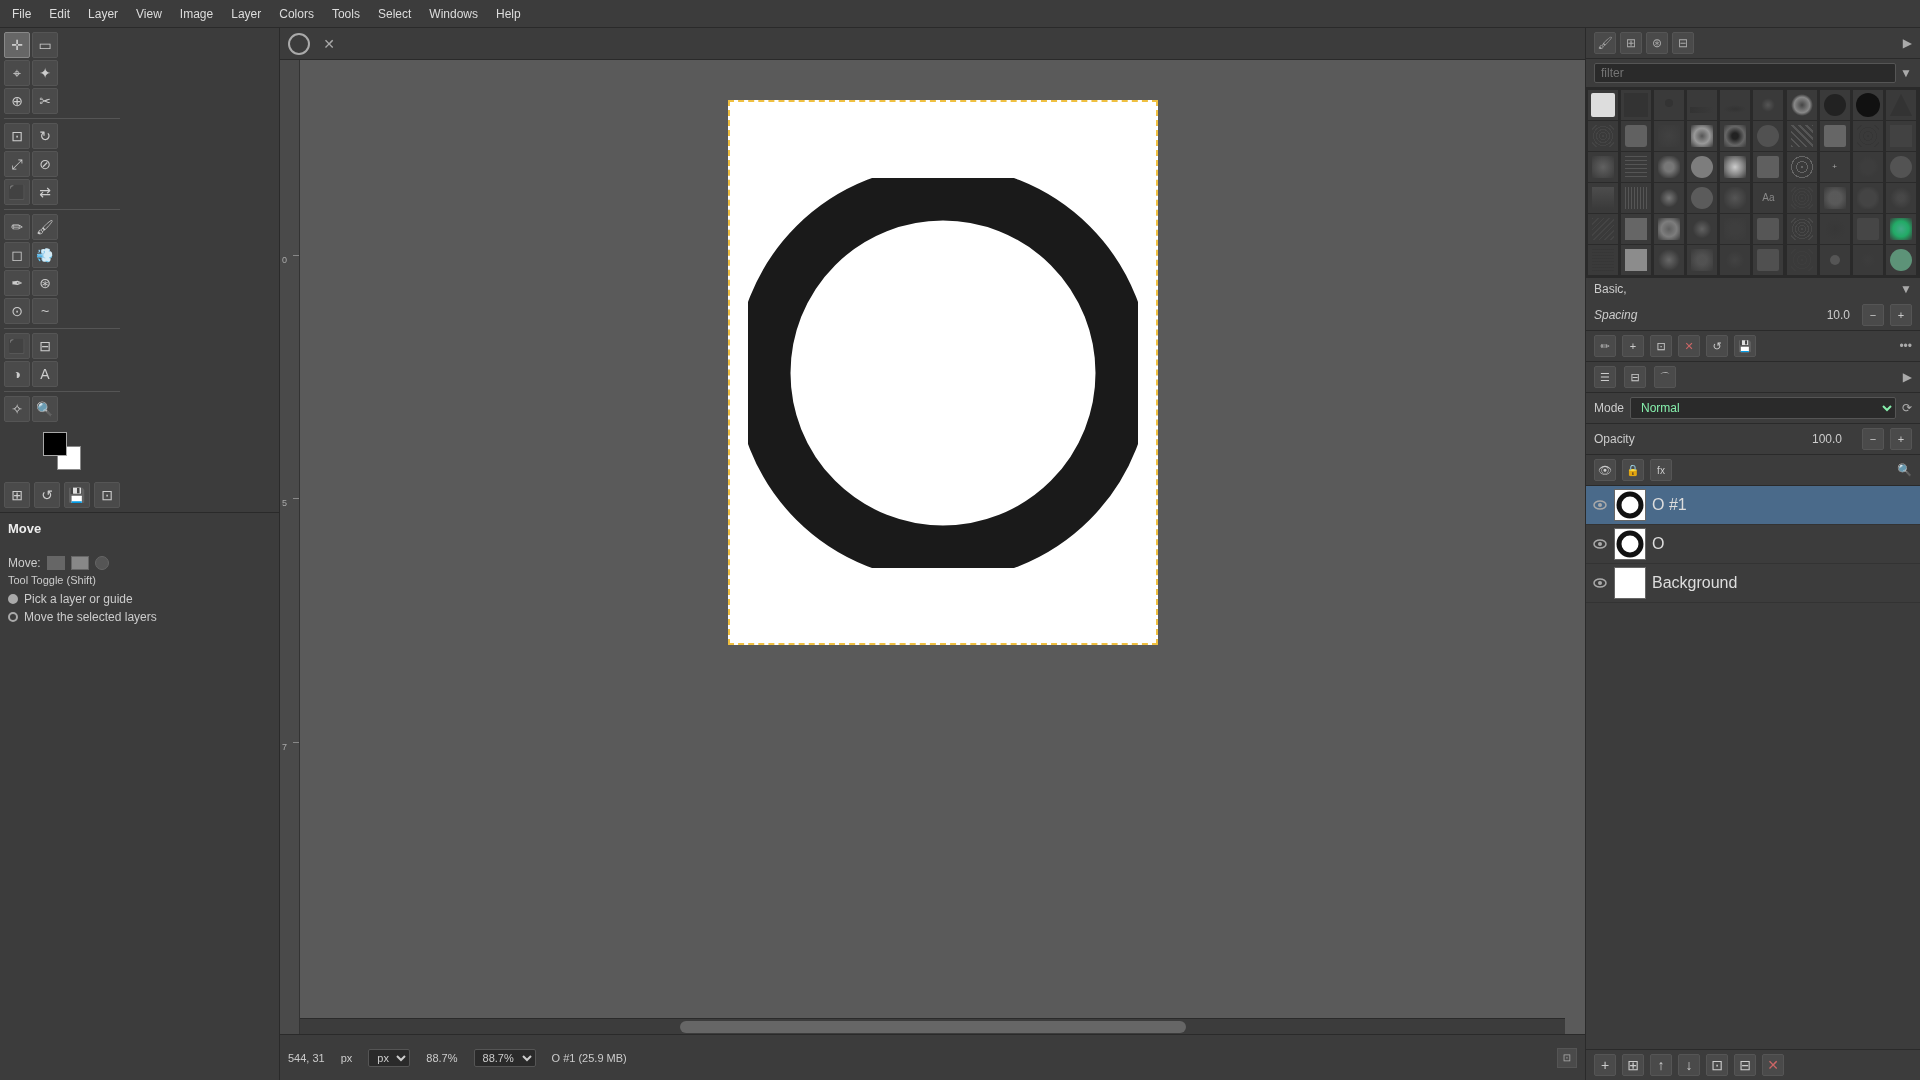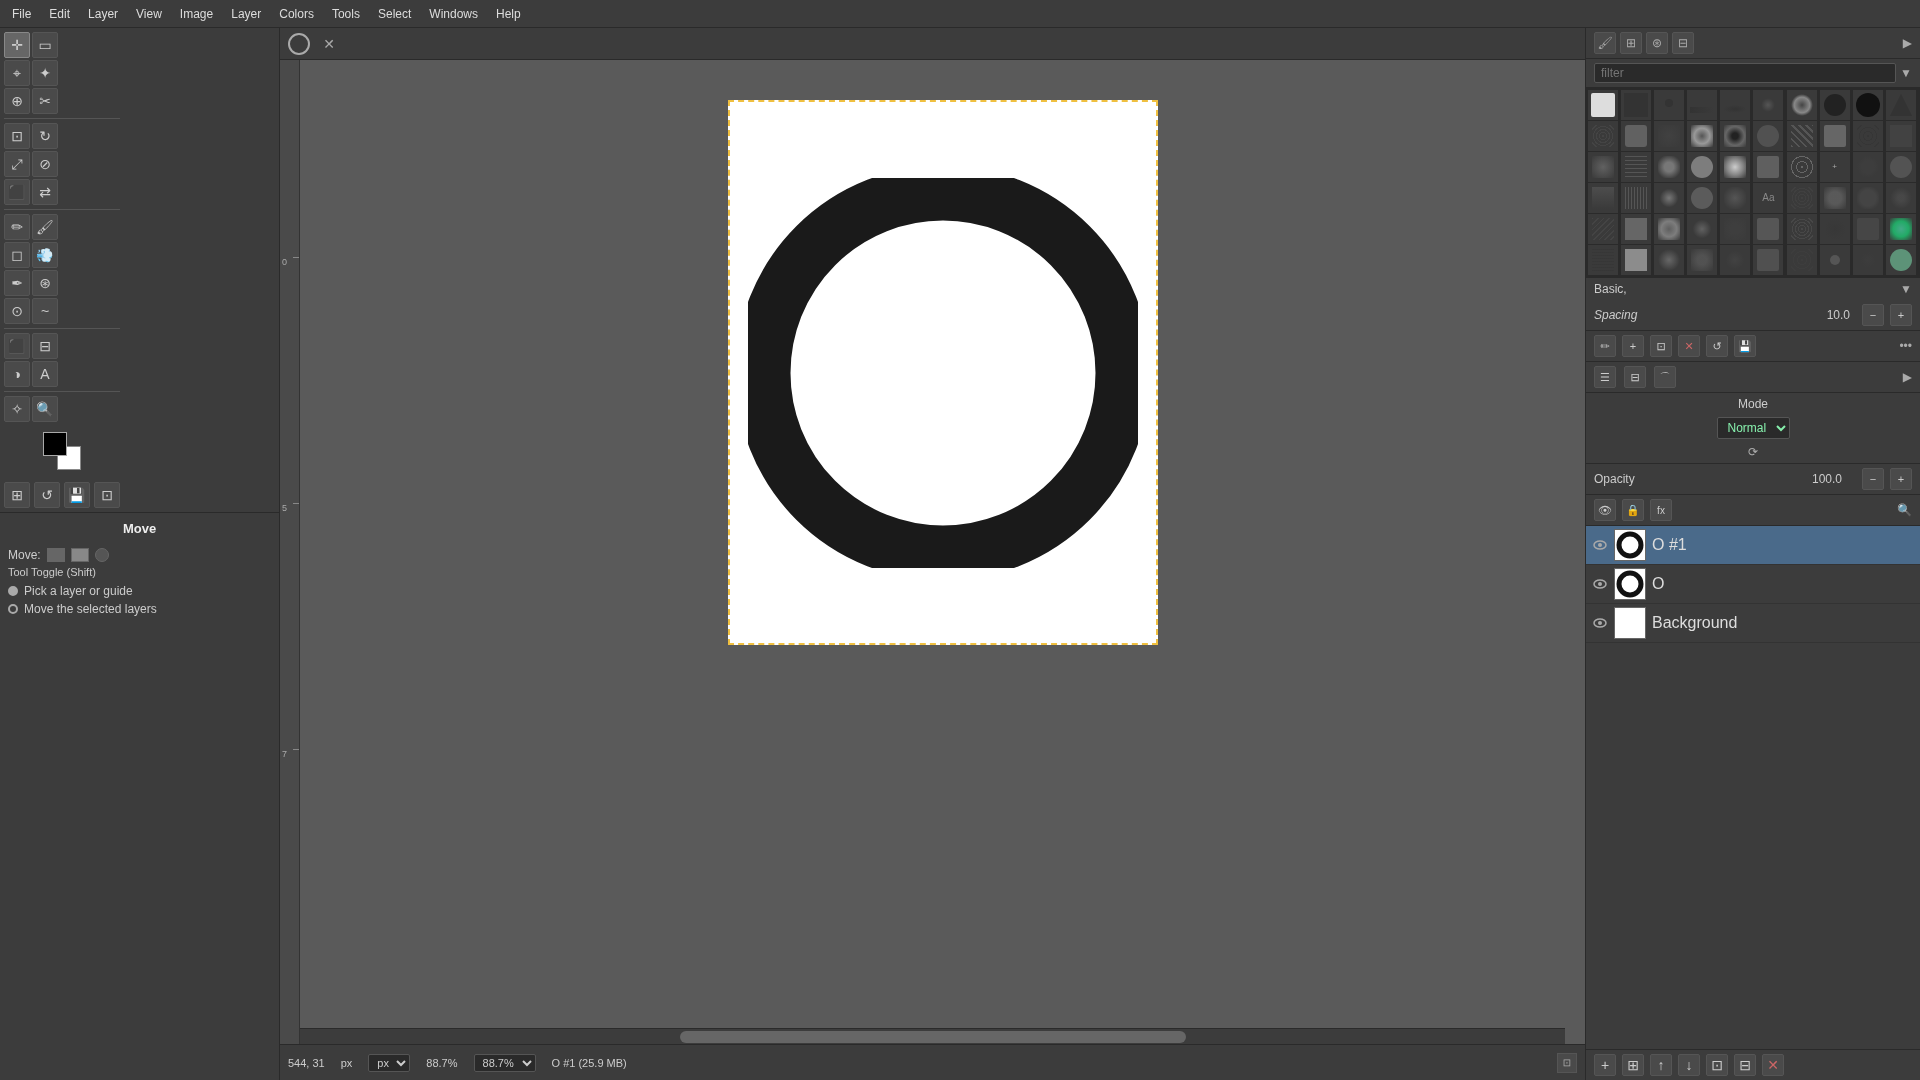--- a/index.html
+++ b/index.html
@@ -33,31 +33,31 @@
     #tools-row { display: flex; background: #3c3c3c; border-bottom: 1px solid #2a2a2a; }
 
     
     #canvas-area { flex: 1; display: flex; flex-direction: column; background: #5a5a5a; overflow: hidden; }
     #canvas-toolbar { height: 32px; background: #3c3c3c; border-bottom: 1px solid #2a2a2a; display: flex; align-items: center; padding: 0 8px; gap: 8px; }
     #canvas-with-ruler { flex: 1; display: flex; overflow: hidden; }
     #ruler-v { width: 20px; background: #4a4a4a; border-right: 1px solid #333; }
     #canvas-scroll { flex: 1; overflow: auto; background: #5a5a5a; position: relative; }
     #canvas-content { padding: 20px; min-width: 900px; min-height: 800px; display: flex; justify-content: center; align-items: flex-start; padding-top: 40px; }
     #canvas-frame { width: 430px; height: 545px; background: white; position: relative; border: 2px dashed #f0c040; }
-    #statusbar { height: 36px; background: #3c3c3c; border-top: 1px solid #2a2a2a; display: flex; align-items: center; padding: 0 8px; gap: 16px; font-size: 11px; color: #ccc; }
+    #statusbar { height: 46px; background: #3c3c3c; border-top: 1px solid #2a2a2a; display: flex; align-items: center; padding: 0 8px; gap: 16px; font-size: 11px; color: #ccc; }
 
     
     #right-panel { width: 335px; background: #3c3c3c; border-left: 1px solid #2a2a2a; display: flex; flex-direction: column; flex-shrink: 0; }
     #brushes-header { display: flex; align-items: center; padding: 4px 8px; background: #3c3c3c; border-bottom: 1px solid #2a2a2a; gap: 4px; }
     #filter-input { flex: 1; background: #2a2a2a; border: 1px solid #555; color: #ccc; padding: 2px 6px; font-size: 12px; border-radius: 2px; }
     .header-arrow { color: #aaa; }
     #brush-grid { display: grid; grid-template-columns: repeat(10, 1fr); gap: 1px; padding: 2px; background: #2a2a2a; }
     .brush-cell { width: 30px; height: 30px; background: #3a3a3a; display: flex; align-items: center; justify-content: center; cursor: pointer; border: 1px solid transparent; }
     #layers-toolbar { display: flex; align-items: center; padding: 4px 8px; gap: 8px; border-bottom: 1px solid #2a2a2a; }
-    #mode-row { display: flex; align-items: center; padding: 4px 8px; gap: 6px; border-bottom: 1px solid #2a2a2a; flex-direction: column; }
+    #mode-row { display: flex; align-items: center; padding: 4px 8px; gap: 6px; border-bottom: 1px solid #2a2a2a; }
     .mode-label { color: #ccc; }
     .mode-select { background: #2a2a2a; border: 1px solid #555; color: #86efac; padding: 2px 6px; font-size: 12px; border-radius: 2px; flex: 1; }
     #opacity-row { display: flex; align-items: center; padding: 4px 8px; gap: 6px; border-bottom: 1px solid #2a2a2a; }
     .layer-list { flex: 1; overflow-y: auto; }
     .layer-item { display: flex; align-items: center; padding: 3px 6px; gap: 6px; border-bottom: 1px solid #333; cursor: pointer; }
     .layer-item.active { background: #4a6a8a; }
     .layer-eye { width: 16px; height: 16px; display: flex; align-items: center; justify-content: center; color: #aaa; cursor: pointer; }
     .layer-thumb { width: 32px; height: 32px; background: white; border: 1px solid #666; display: flex; align-items: center; justify-content: center; flex-shrink: 0; }
     .layer-name { color: #ddd; font-size: 16px; }
     #layers-bottom { display: flex; align-items: center; padding: 4px 8px; gap: 6px; border-top: 1px solid #2a2a2a; }
@@ -160,21 +160,21 @@
         <div class="tool-row" style="justify-content:center; gap:4px; margin-top:2px;">
           <div class="tool-btn">⊞</div>
           <div class="tool-btn">↺</div>
           <div class="tool-btn">💾</div>
           <div class="tool-btn">⊡</div>
         </div>
       </div>
     </div>
 
     <div id="tool-options" style="padding:8px; flex:1;">
-      <div style="font-weight:bold; font-size:13px; color:#eee; margin-bottom:12px;text-align:center;">Move</div>
+      <div style="font-weight:bold; font-size:13px; color:#eee; margin-bottom:20px;">Move</div>
       <div style="display:flex; align-items:center; gap:6px; margin-bottom:4px;">
         <span style="color:#ccc;">Move:</span>
         <div class="small-icon" style="width:18px;height:14px;background:#666;"></div>
         <div class="small-icon" style="width:18px;height:14px;background:#888;"></div>
         <div class="small-icon" style="width:14px;height:14px;background:#555; border-radius:50%;"></div>
       </div>
       <div style="color:#ccc; margin-bottom:6px; font-size:11px;">Tool Toggle  (Shift)</div>
       <div class="opt-row">
         <span class="radio-dot filled"></span>
         <span style="color:#ccc;">Pick a layer or guide</span>

